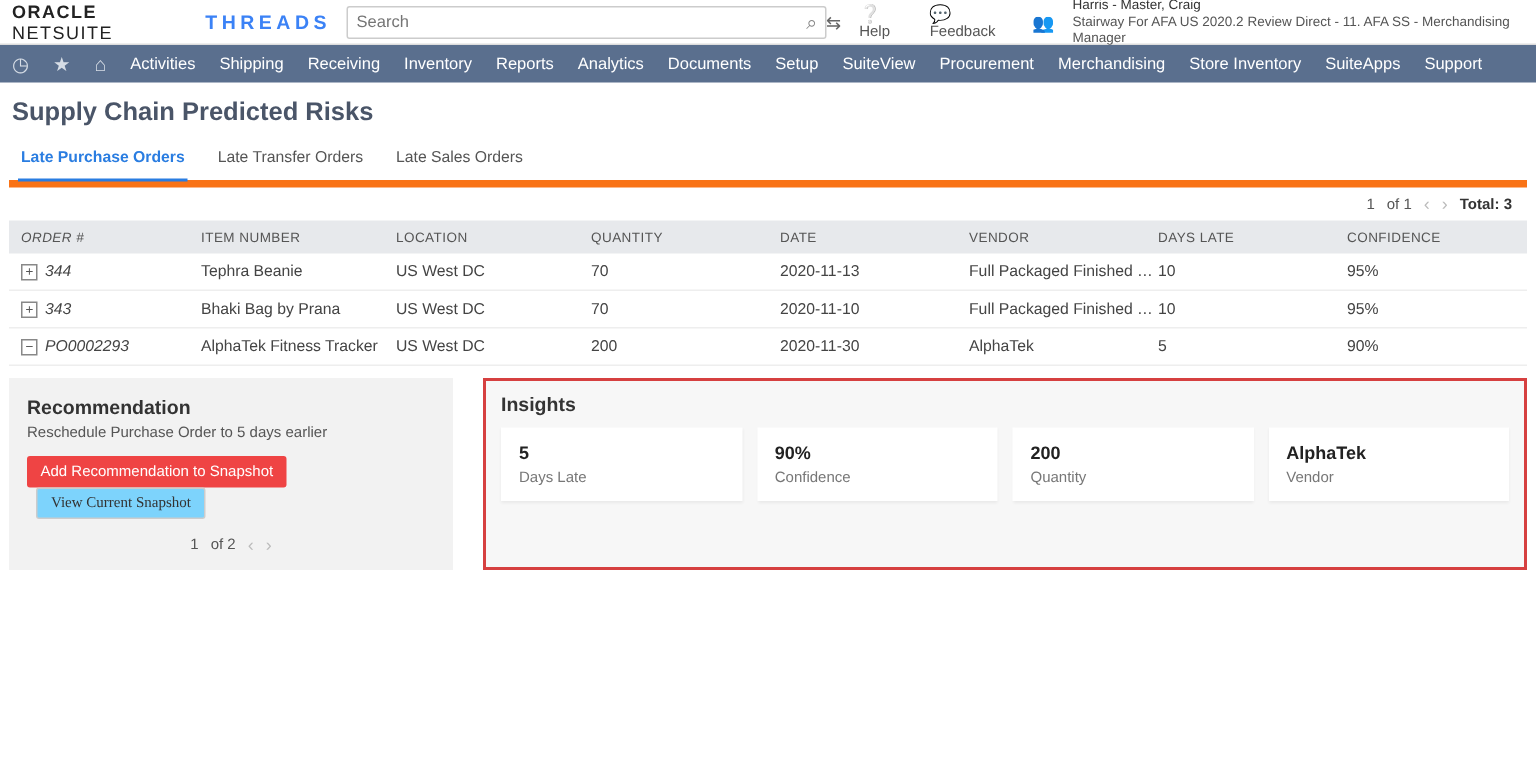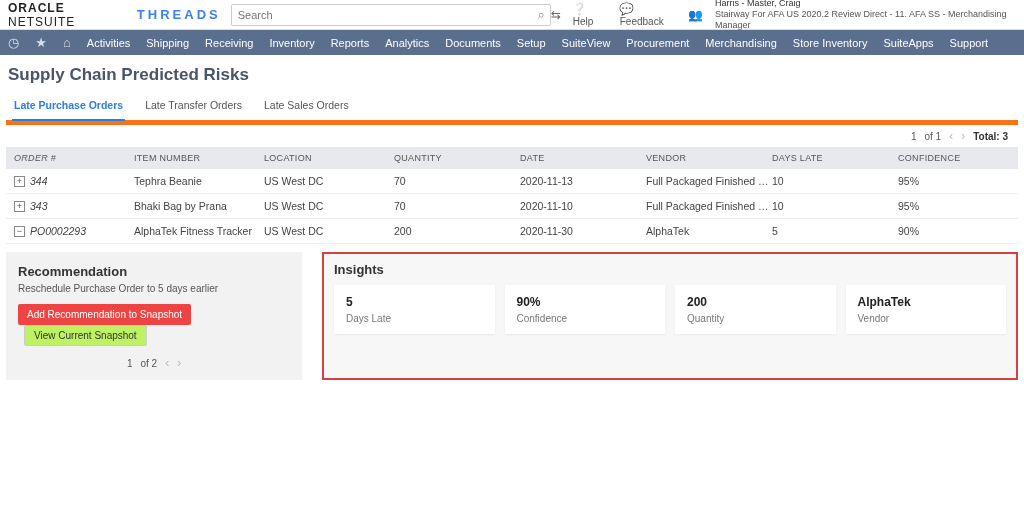--- a/index.html
+++ b/index.html
@@ -34,21 +34,21 @@
   .c-date { flex: 0 0 126px; }
   .c-vendor { flex: 0 0 126px; white-space: nowrap; overflow: hidden; text-overflow: ellipsis; }
   .c-days { flex: 0 0 126px; }
   .c-conf { flex: 1 1 auto; }
   .expander { width: 11px; height: 11px; border: 1px solid #888; display: inline-flex; align-items: center; justify-content: center; font-size: 9px; line-height: 1; color: #555; background: #fff; cursor: pointer; }
   .panels { display: flex; gap: 20px; margin-top: 8px; }
   .recbox { flex: 0 0 296px; background: #f2f2f2; padding: 12px 12px 10px; }
   .recbox h3 { font-size: 13px; font-weight: 700; color: #333; margin-bottom: 4px; }
   .recbox .rectext { font-size: 10px; color: #555; margin-bottom: 10px; }
   .btn-primary { background: #ef4444; color: #fff; border: none; padding: 5px 9px; font-size: 10px; border-radius: 2px; cursor: pointer; }
-  .btn-secondary { background: #bef264; color: #333; border: 1px solid #ccc; padding: 4px 9px; font-size: 10px; border-radius: 2px; cursor: pointer; margin-left: 6px; }
+  .btn-secondary { background: #7dd3fc; color: #333; border: 1px solid #ccc; padding: 4px 9px; font-size: 10px; border-radius: 2px; cursor: pointer; margin-left: 6px; font-family: Liberation Serif, serif; }
   .recpager { margin-top: 10px; font-size: 10px; color: #555; display: flex; align-items: center; justify-content: center; gap: 8px; }
   .recpager .arrow { color: #bbb; font-size: 12px; }
   .insightswrap { flex: 1; border: 2px solid #d64040; padding: 8px 10px 12px; background: #f7f7f7; }
   .insightswrap h3 { font-size: 13px; font-weight: 700; color: #333; margin-bottom: 8px; }
   .cards { display: flex; gap: 10px; }
   .card { flex: 1; background: #fff; padding: 10px 12px; box-shadow: 0 1px 2px rgba(0,0,0,0.06); }
   .card .val { font-size: 12px; font-weight: 700; color: #222; margin-bottom: 4px; }
   .card .lbl { font-size: 10px; color: #777; }
 </style>
 </head>

